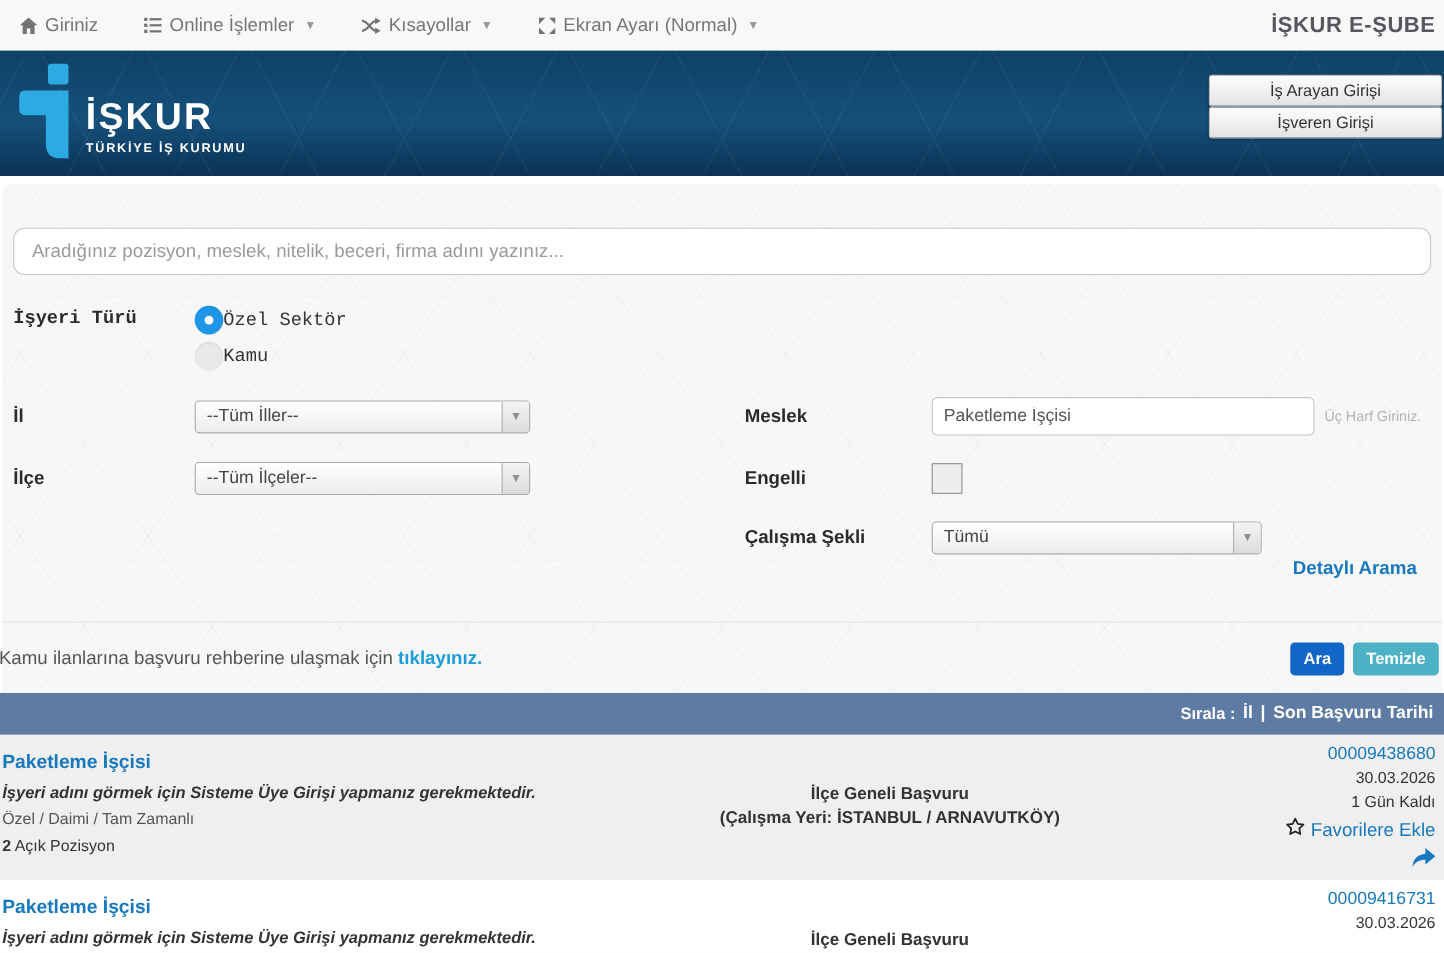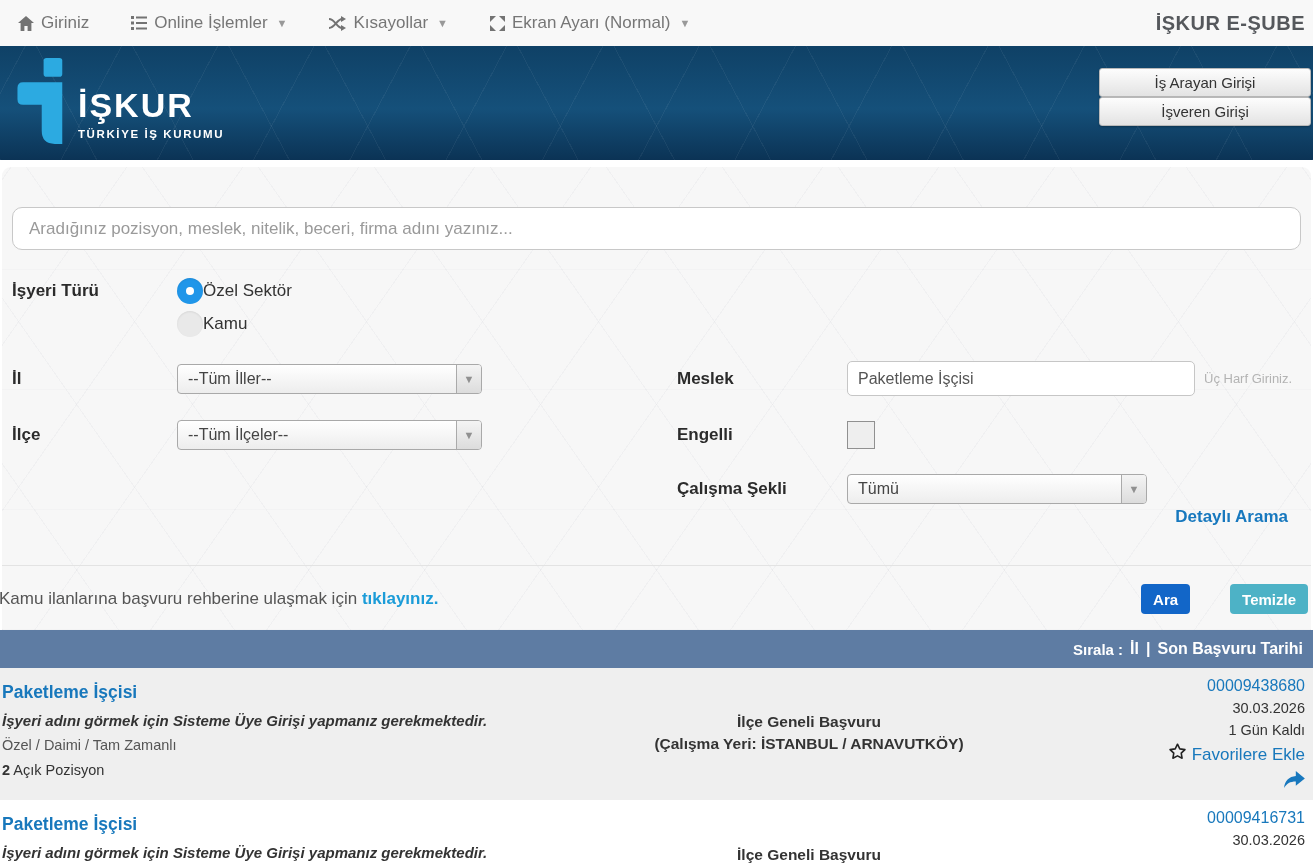--- a/index.html
+++ b/index.html
@@ -76,21 +76,21 @@
 
   
   .action-bar { border-top:1px solid #e3e3e3; margin-top:26px; padding:18px 3px 16px 0;
     display:flex; align-items:center; justify-content:space-between; }
   .info-line { font-size:17px; color:#555; margin-left:-3px; }
   .info-line a { color:#1b9cd8; font-weight:bold; text-decoration:none; cursor:pointer; }
   .btns { display:flex; gap:8px; }
   .btn { height:30px; border:none; border-radius:4px; color:#fff; font-weight:bold; font-size:15px;
     padding:0 12px; cursor:pointer; font-family:"Liberation Sans",sans-serif; }
   .btn-ara { background:#1266c8; }
-  .btn-temizle { background:#4db2c6;margin-left:32px; }
+  .btn-temizle { background:#4db2c6; }
 
   
   .sortbar { height:38px; background:#5e7ca3; display:flex; align-items:center; justify-content:flex-end;
     padding-right:10px; color:#fff; font-weight:bold; font-size:16px; }
   .sortbar a { color:#fff; text-decoration:none; cursor:pointer; }
   .sortbar .sep { margin:0 7px; }
   .sortbar .pfx { margin-right:7px; font-size:15px; }
 
   .result-row { display:grid; grid-template-columns:1fr 400px 300px; padding:8px 4px 10px 2px; }
   .row-gray { background:#efefef; }
@@ -192,21 +192,21 @@
   </div>
 
   <div class="container">
     <div class="search-wrap">
       <input class="search-input" type="text" placeholder="Aradığınız pozisyon, meslek, nitelik, beceri, firma adını yazınız..." style="">
     </div>
 
     <div class="form">
 
       <div class="form-row">
-        <div class="fcell" style="align-items:flex-start;">
+        <div class="fcell" style="align-items:flex-start;font-family:Liberation Mono, monospace;">
           <div class="flabel" style="padding-top:3px;">İşyeri Türü</div>
           <div class="radio-block">
             <div class="radio-opt">
               <span class="radio-circle on"></span>
               <span class="radio-label">Özel Sektör</span>
             </div>
             <div class="radio-opt">
               <span class="radio-circle"></span>
               <span class="radio-label">Kamu</span>
             </div>

